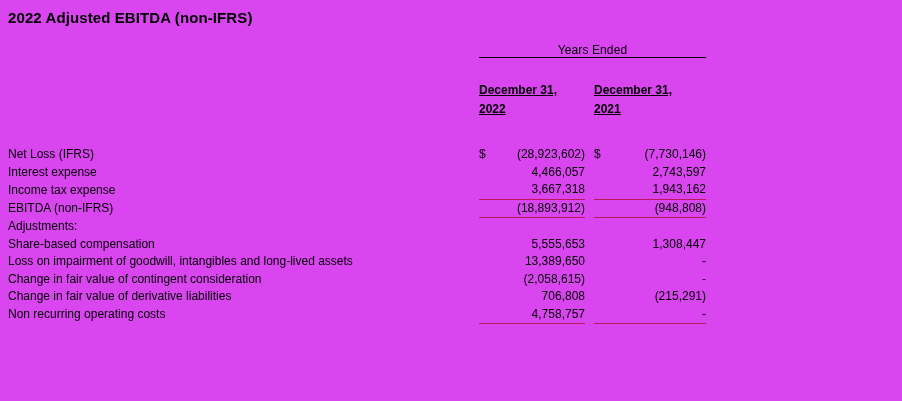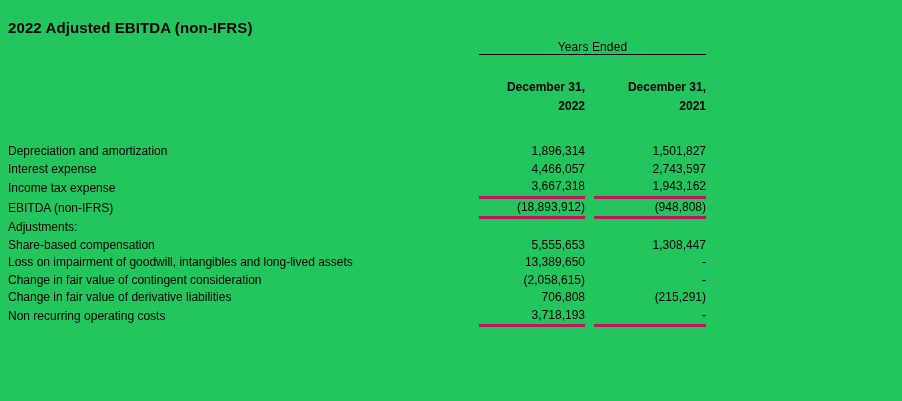--- a/index.html
+++ b/index.html
@@ -1,46 +1,46 @@
 <!DOCTYPE html>
 <html><head>
 <meta charset="utf-8">
 <style>
   html,body { margin:0; padding:0; background:#fff; }
   .page {
-    position:relative; width:902px; height:401px; background:#22c55e;
+    position:relative; width:902px; height:401px; background:#d946ef;
     font-family:"Liberation Sans", sans-serif; color:#000;
-    box-sizing:border-box; padding:19px 0 0 8px; overflow:hidden;
+    box-sizing:border-box; padding:9px 0 0 8px; overflow:hidden;
   }
   .title {
     font-size:15px; font-weight:bold; margin:0; letter-spacing:0.1px;
     font-family:"Liberation Sans", sans-serif;
   }
   table.fin {
-    border-collapse:collapse; table-layout:fixed; 
+    border-collapse:collapse; table-layout:fixed; margin-top:13px;
   }
   table.fin td, table.fin th {
     padding:0; font-size:12px; font-weight:normal; vertical-align:bottom;
     white-space:nowrap; overflow:hidden;
   }
   .r-years th {
     text-align:center; font-weight:bold; height:18px;
     border-bottom:1.5px solid #000; letter-spacing:0.1px;
   }
   .sp-a td { height:23px; }
-  .r-dates th { text-align:right; font-weight:bold; }
+  .r-dates th { text-align:left; font-weight:bold;text-decoration:underline; }
   .r-dates .dline { line-height:19px; font-weight:bold; }
   .sp-b td { height:27px; }
   tbody.rows td { height:17.5px; line-height:17.5px; }
   .lbl { text-align:left; padding-left:2px; }
   .indent { padding-left:22px; }
   .bold { font-weight:bold; }
   .sym { text-align:left; padding-left:3px; }
   .val { text-align:right; padding-right:1px; }
-  .u  { border-bottom:3px solid #be185d; }
+  .u  { border-bottom:1px solid #be185d; }
   .uu { border-bottom:3px double #000; }
 </style>
 </head>
 <body>
 
 <div class="page">
   <h1 class="title">2022 Adjusted EBITDA (non-IFRS)</h1>
 
   <table class="fin">
     <colgroup>
@@ -70,26 +70,26 @@
           <div class="dline">December 31,</div>
           <div class="dline">2021</div>
         </th>
       </tr>
       <tr class="sp-b">
           <td colspan="6"></td>
         </tr>
     </thead>
     <tbody class="rows">
       <tr>
-        <td class="lbl indent">Depreciation and amortization</td>
-        <td class="sym"></td>
-        <td class="val">1,896,314</td>
+        <td class="lbl bold">Net Loss (IFRS)</td>
+        <td class="sym">$</td>
+        <td class="val">(28,923,602)</td>
         <td></td>
-        <td class="sym"></td>
-        <td class="val">1,501,827</td>
+        <td class="sym">$</td>
+        <td class="val">(7,730,146)</td>
       </tr>
       <tr>
         <td class="lbl indent">Interest expense</td>
         <td class="sym"></td>
         <td class="val">4,466,057</td>
         <td></td>
         <td class="sym"></td>
         <td class="val">2,743,597</td>
       </tr>
       <tr>
@@ -144,20 +144,20 @@
         <td class="lbl indent">Change in fair value of derivative liabilities</td>
         <td class="sym"></td>
         <td class="val">706,808</td>
         <td></td>
         <td class="sym"></td>
         <td class="val">(215,291)</td>
       </tr>
       <tr>
         <td class="lbl indent">Non recurring operating costs</td>
         <td class="sym u"></td>
-        <td class="val u">3,718,193</td>
+        <td class="val u">4,758,757</td>
         <td></td>
         <td class="sym u"></td>
         <td class="val u">-</td>
       </tr>
     </tbody>
   </table>
 </div>
 
 </body></html>

